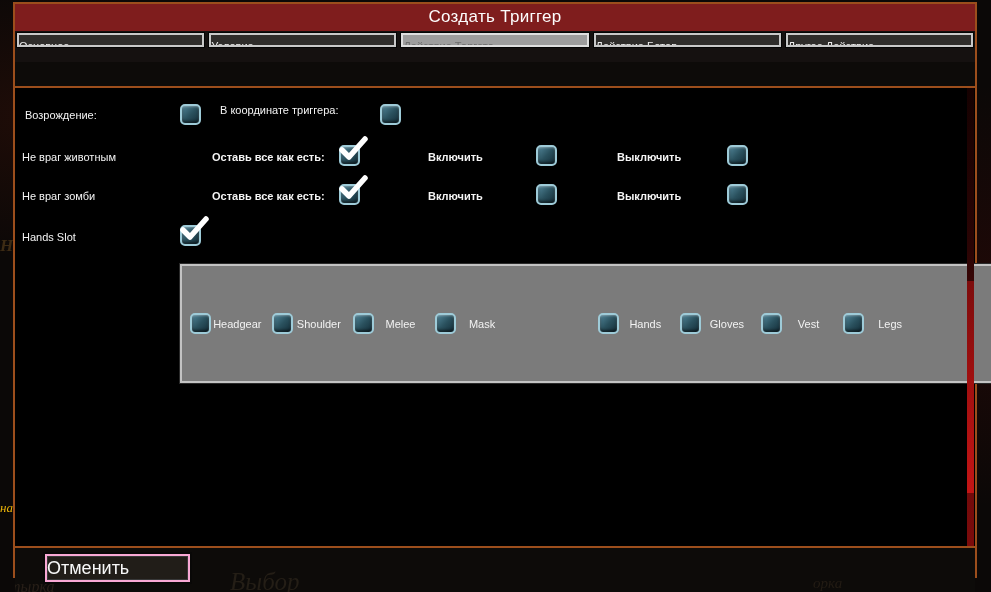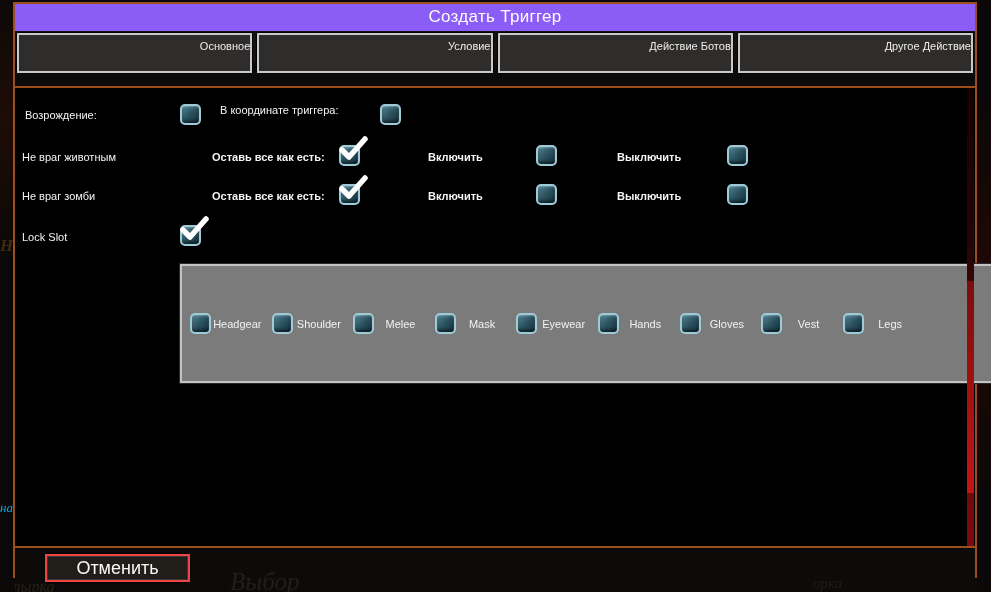--- a/index.html
+++ b/index.html
@@ -11,35 +11,35 @@
       radial-gradient(ellipse 300px 200px at 3% 20%, rgba(90,25,10,.25), transparent 70%),
       radial-gradient(ellipse 250px 300px at 100% 50%, rgba(80,10,8,.3), transparent 70%),
       radial-gradient(ellipse 400px 120px at 40% 100%, rgba(60,40,20,.15), transparent 70%);
     font-family:"Liberation Sans", sans-serif;
     color:#fff;
   }
 
   
   .map-frag { position:absolute; z-index:0; font-style:italic; font-family:"Liberation Serif", serif; white-space:nowrap; }
   .frag-ne  { left:0; top:236px; font-size:17px; font-weight:bold; color:#3d2b14; }
-  .frag-na  { left:0; top:500px; font-size:13px; color:#0ea5e9; }
+  .frag-na  { left:0; top:500px; font-size:13px; color:#eab308; }
 
   
   .window {
     position:absolute; z-index:1; left:13px; top:2px;
     width:964px; height:576px;
     border:2px solid #9c4e1c; background:#0d0b09;
   }
 
   .titlebar { height:27px; line-height:26px; text-align:center;
-    font-size:17px; color:#fdfdfd; background:#8b5cf6; letter-spacing:.3px; }
+    font-size:17px; color:#fdfdfd; background:#7f1d1d; letter-spacing:.3px; }
 
   .tabrow { height:31px; background:#151110; display:flex; gap:5px; padding:2px 2px 3px 2px; }
   .tab {
-    flex:1; height:40px; line-height:22px; text-align:right;
+    flex:1; height:14px; line-height:22px; text-align:left;
     background:#2f2d2b; border:2px solid #c9c9c9; box-shadow:0 0 0 1px #050505;
     color:#ededed; font-size:11px; white-space:nowrap; overflow:hidden; cursor:pointer;
   }
   .tab.active { background:#9d9d9d; border-color:#dfdfdf; color:#6d6d6d; }
 
   .content {
     position:relative; height:460px; background:#000;
     border-top:2px solid #9c4e1c; font-size:11px;margin-top:24px;
   }
 
@@ -83,41 +83,42 @@
     position:relative; height:52px;
     border-top:2px solid #9c4e1c; background:#0d0b09; overflow:hidden;
   }
   .ghost { position:absolute; font-style:italic; font-family:"Liberation Serif", serif; white-space:nowrap; }
   .ghost-vybor  { left:215px; top:20px;  font-size:25px; color:#241e16; }
   .ghost-atyrka { left:-14px; top:30px; font-size:16px; color:#281f18; }
   .ghost-gorka  { left:798px; top:27px; font-size:15px; color:#231c14; }
 
   .btn {
     position:absolute; top:6px; width:145px; height:28px; line-height:24px;
-    text-align:center; font-size:18px; color:#f8f8f8;
-    background:#211d18; border:2px solid #ef4444;
+    text-align:left; font-size:18px; color:#f8f8f8;
+    background:#211d18; border:2px solid #f9a8d4;
     box-shadow:0 0 0 2px #090807, inset 0 0 0 1px #383838;
     cursor:pointer;
   }
   .btn-cancel { left:30px; }
   .btn-apply  { left:793px; }
 </style>
 </head>
 <body>
 
 <span class="map-frag frag-ne">НЕ</span>
 <span class="map-frag frag-na">на</span>
 
 <div class="window">
 
   <div class="titlebar">Создать Триггер</div>
 
   <div class="tabrow">
     <div class="tab">Основное</div>
     <div class="tab">Условие</div>
+    <div class="tab active">Действие Таргета</div>
     <div class="tab">Действие Ботов</div>
     <div class="tab">Другое Действие</div>
   </div>
 
   <div class="content">
 
     <span class="lbl" style="left:10px;top:21px">Возрождение:</span>
     <span class="cb" style="left:165px;top:16px"></span>
     <span class="lbl" style="left:205px;top:16px">В координате триггера:</span>
     <span class="cb" style="left:365px;top:16px"></span>
@@ -139,21 +140,21 @@
     <span class="cb checked" style="left:324px;top:96px">
         <svg class="tick" viewBox="0 0 29 27">
           <path d="M3 14 L10 21 L26 3" stroke="#ffffff" stroke-width="5.5" fill="none" stroke-linecap="round" stroke-linejoin="round"></path>
         </svg>
       </span>
     <span class="lbl bold" style="left:413px;top:102px">Включить</span>
     <span class="cb" style="left:521px;top:96px"></span>
     <span class="lbl bold" style="left:602px;top:102px">Выключить</span>
     <span class="cb" style="left:712px;top:96px"></span>
 
-    <span class="lbl" style="left:7px;top:143px">Lock Slot</span>
+    <span class="lbl" style="left:7px;top:143px">Hands Slot</span>
     <span class="cb checked" style="left:165px;top:137px">
         <svg class="tick" viewBox="0 0 29 27">
           <path d="M3 14 L10 21 L26 3" stroke="#ffffff" stroke-width="5.5" fill="none" stroke-linecap="round" stroke-linejoin="round"></path>
         </svg>
       </span>
 
     <div class="panel">
       <div class="panel-row">
         <div class="slot-cell">
             <span class="cb"></span>
@@ -163,24 +164,20 @@
             <span class="cb"></span>
             <span class="slot-label">Shoulder</span>
           </div>
         <div class="slot-cell">
             <span class="cb"></span>
             <span class="slot-label">Melee</span>
           </div>
         <div class="slot-cell">
             <span class="cb"></span>
             <span class="slot-label">Mask</span>
-          </div>
-        <div class="slot-cell">
-            <span class="cb"></span>
-            <span class="slot-label">Eyewear</span>
           </div>
       </div>
       <div class="panel-row">
         <div class="slot-cell">
             <span class="cb"></span>
             <span class="slot-label">Hands</span>
           </div>
         <div class="slot-cell">
             <span class="cb"></span>
             <span class="slot-label">Gloves</span>

